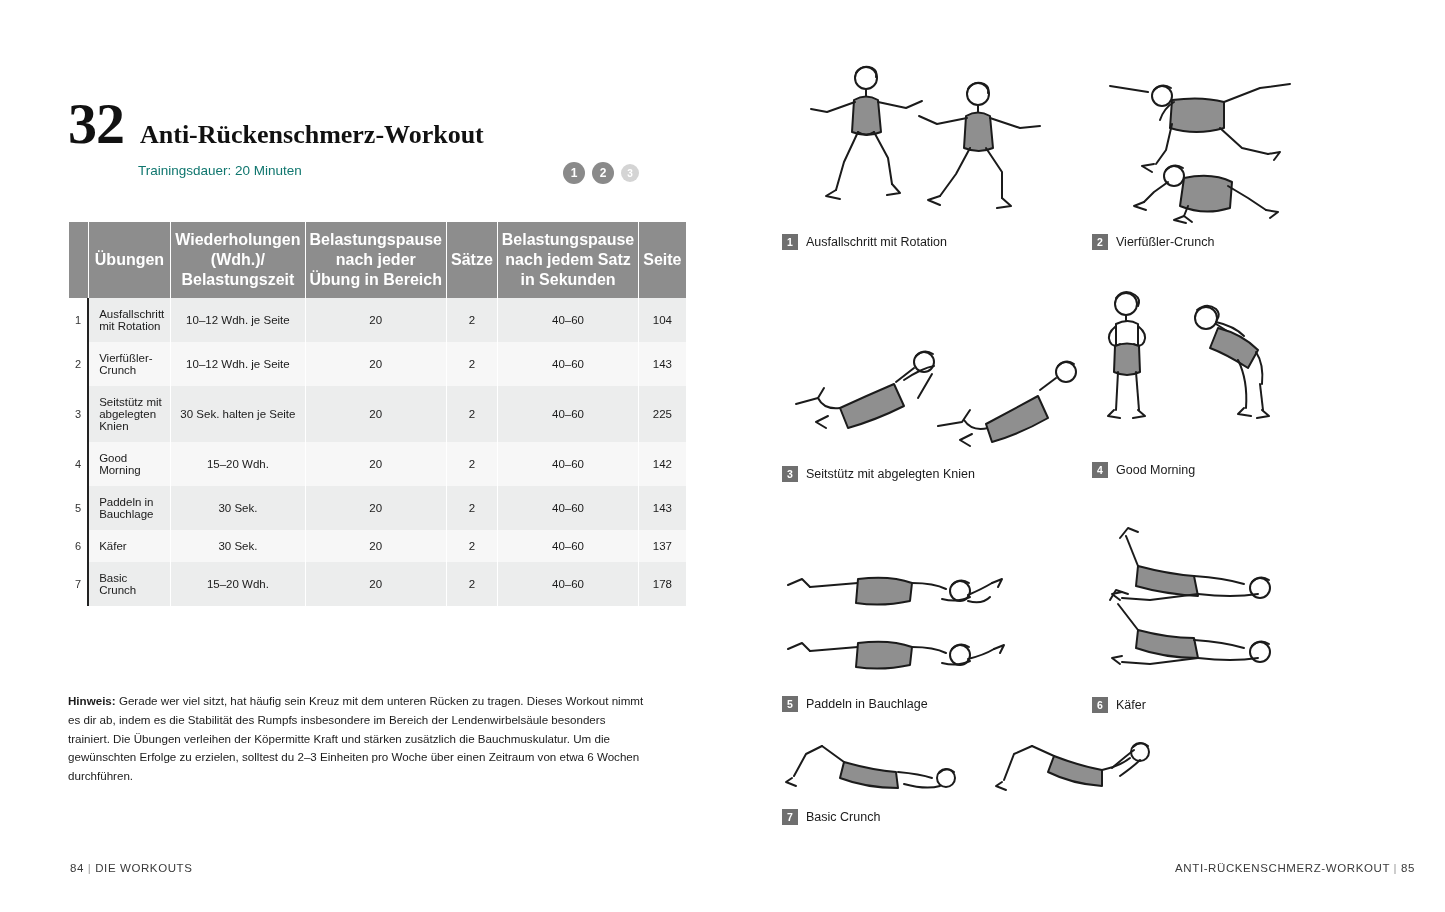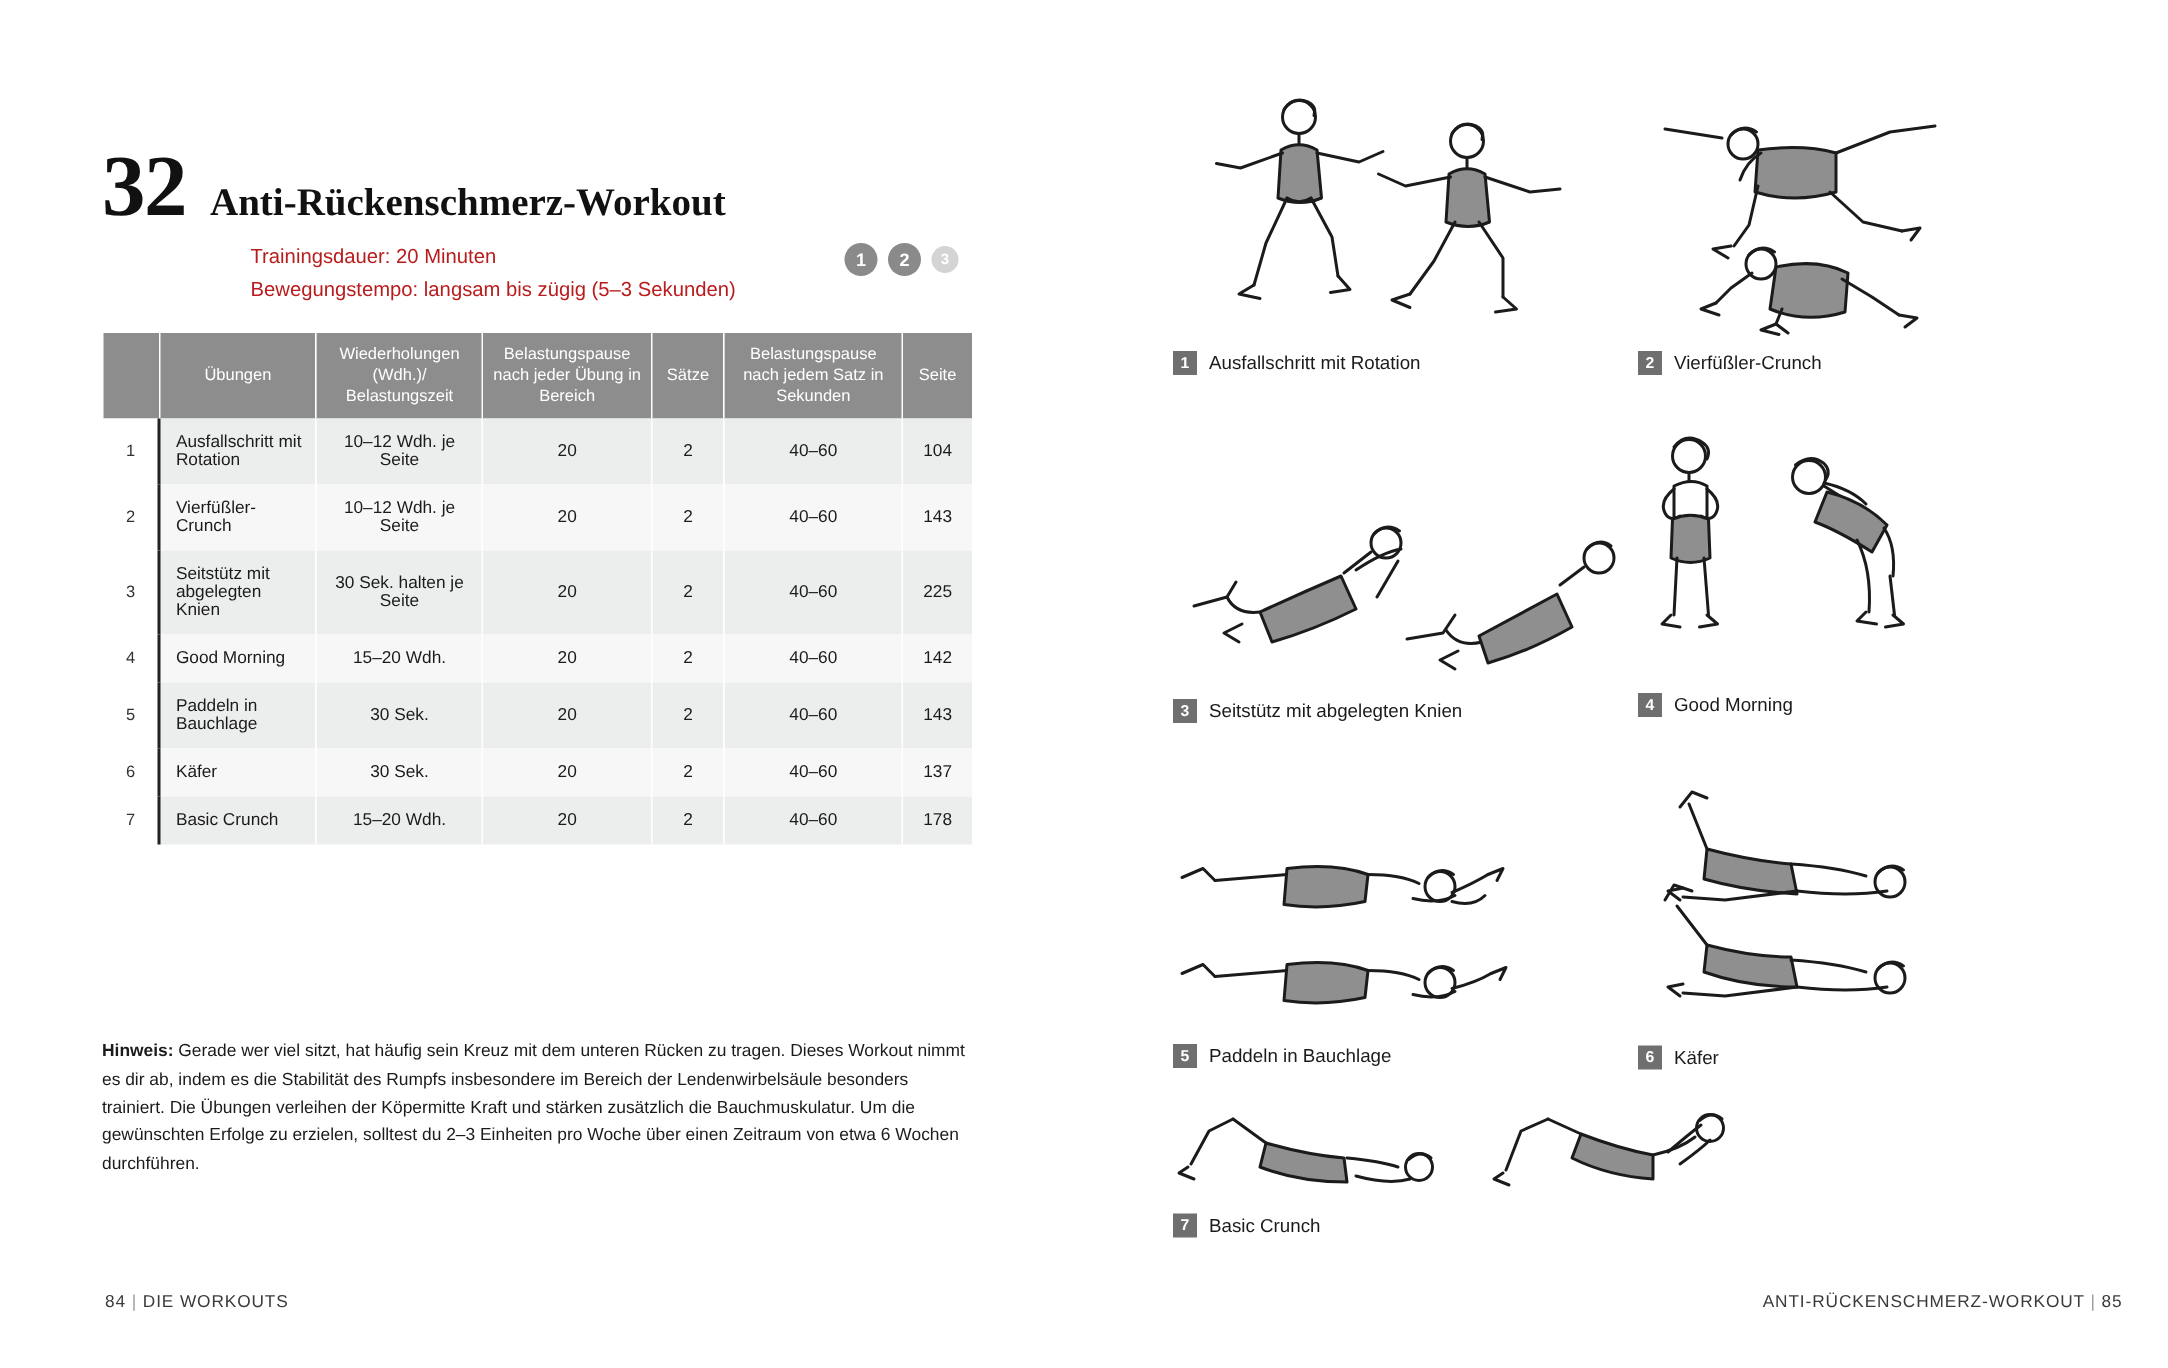--- a/index.html
+++ b/index.html
@@ -11,29 +11,29 @@
     position:relative;
     overflow:hidden;
   }
   .page{position:absolute;inset:0;}
 
   
   .left{position:absolute;left:0;top:0;width:722px;height:888px;}
   .title-row{position:absolute;left:68px;top:95px;width:600px;display:flex;align-items:baseline;}
   .wk-num{font-family:"Liberation Serif",serif;font-size:58px;font-weight:700;letter-spacing:-1px;color:#111;line-height:1;}
   .wk-title{font-family:"Liberation Serif",serif;font-size:26px;font-weight:700;color:#111;margin-left:16px;}
-  .meta{position:absolute;left:167px;top:160px;font-size:13.5px;line-height:1.65;color:#b91c1c;}
+  .meta{position:absolute;left:138px;top:160px;font-size:13.5px;line-height:1.65;color:#0f766e;}
   .levels{position:absolute;left:563px;top:162px;display:flex;gap:7px;align-items:center;}
   .lvl{width:22px;height:22px;border-radius:50%;background:#8a8a8a;color:#fff;font-size:12px;display:flex;align-items:center;justify-content:center;font-weight:600;}
   .lvl.l1{background:#8a8a8a;}
   .lvl.l2{background:#8a8a8a;}
   .lvl.l3{background:#d4d4d4;color:#fff;width:18px;height:18px;font-size:10px;}
 
   table.wk{position:absolute;left:68px;top:222px;width:580px;border-collapse:collapse;}
-  table.wk th{background:#8d8d8d;color:#fff;font-size:11px;font-weight:400;line-height:1.25;padding:8px 4px;border-left:1px solid #fff;vertical-align:middle;}
+  table.wk th{background:#8d8d8d;color:#fff;font-size:16px;font-weight:700;line-height:1.25;padding:8px 4px;border-left:1px solid #fff;vertical-align:middle;}
   table.wk th.first{border-left:none;}
   table.wk td{font-size:11.5px;color:#1b1b1b;padding:10px 6px;text-align:center;vertical-align:middle;border-left:1px solid #fff;}
   table.wk tr.odd td{background:#eceded;}
   table.wk tr.even td{background:#f7f7f7;}
   table.wk td.idx{width:24px;font-size:11px;color:#333;border-right:2px solid #222;background:#fff !important;}
   table.wk tr.odd td.name,table.wk tr.even td.name{text-align:left;padding-left:10px;}
   table.wk col.c-idx{width:26px;}
   col.c-name{width:104px;}
   col.c-wdh{width:110px;}
   col.c-p1{width:112px;}
@@ -66,21 +66,20 @@
 
   <div class="left">
 
     <div class="title-row">
       <span class="wk-num">32</span>
       <span class="wk-title">Anti-Rückenschmerz-Workout</span>
     </div>
 
     <div class="meta">
       <div>Trainingsdauer: 20 Minuten</div>
-      <div>Bewegungstempo: langsam bis zügig (5–3 Sekunden)</div>
     </div>
 
     <div class="levels">
       <span class="lvl l1">1</span>
       <span class="lvl l2">2</span>
       <span class="lvl l3">3</span>
     </div>
 
     <table class="wk">
       <colgroup>

